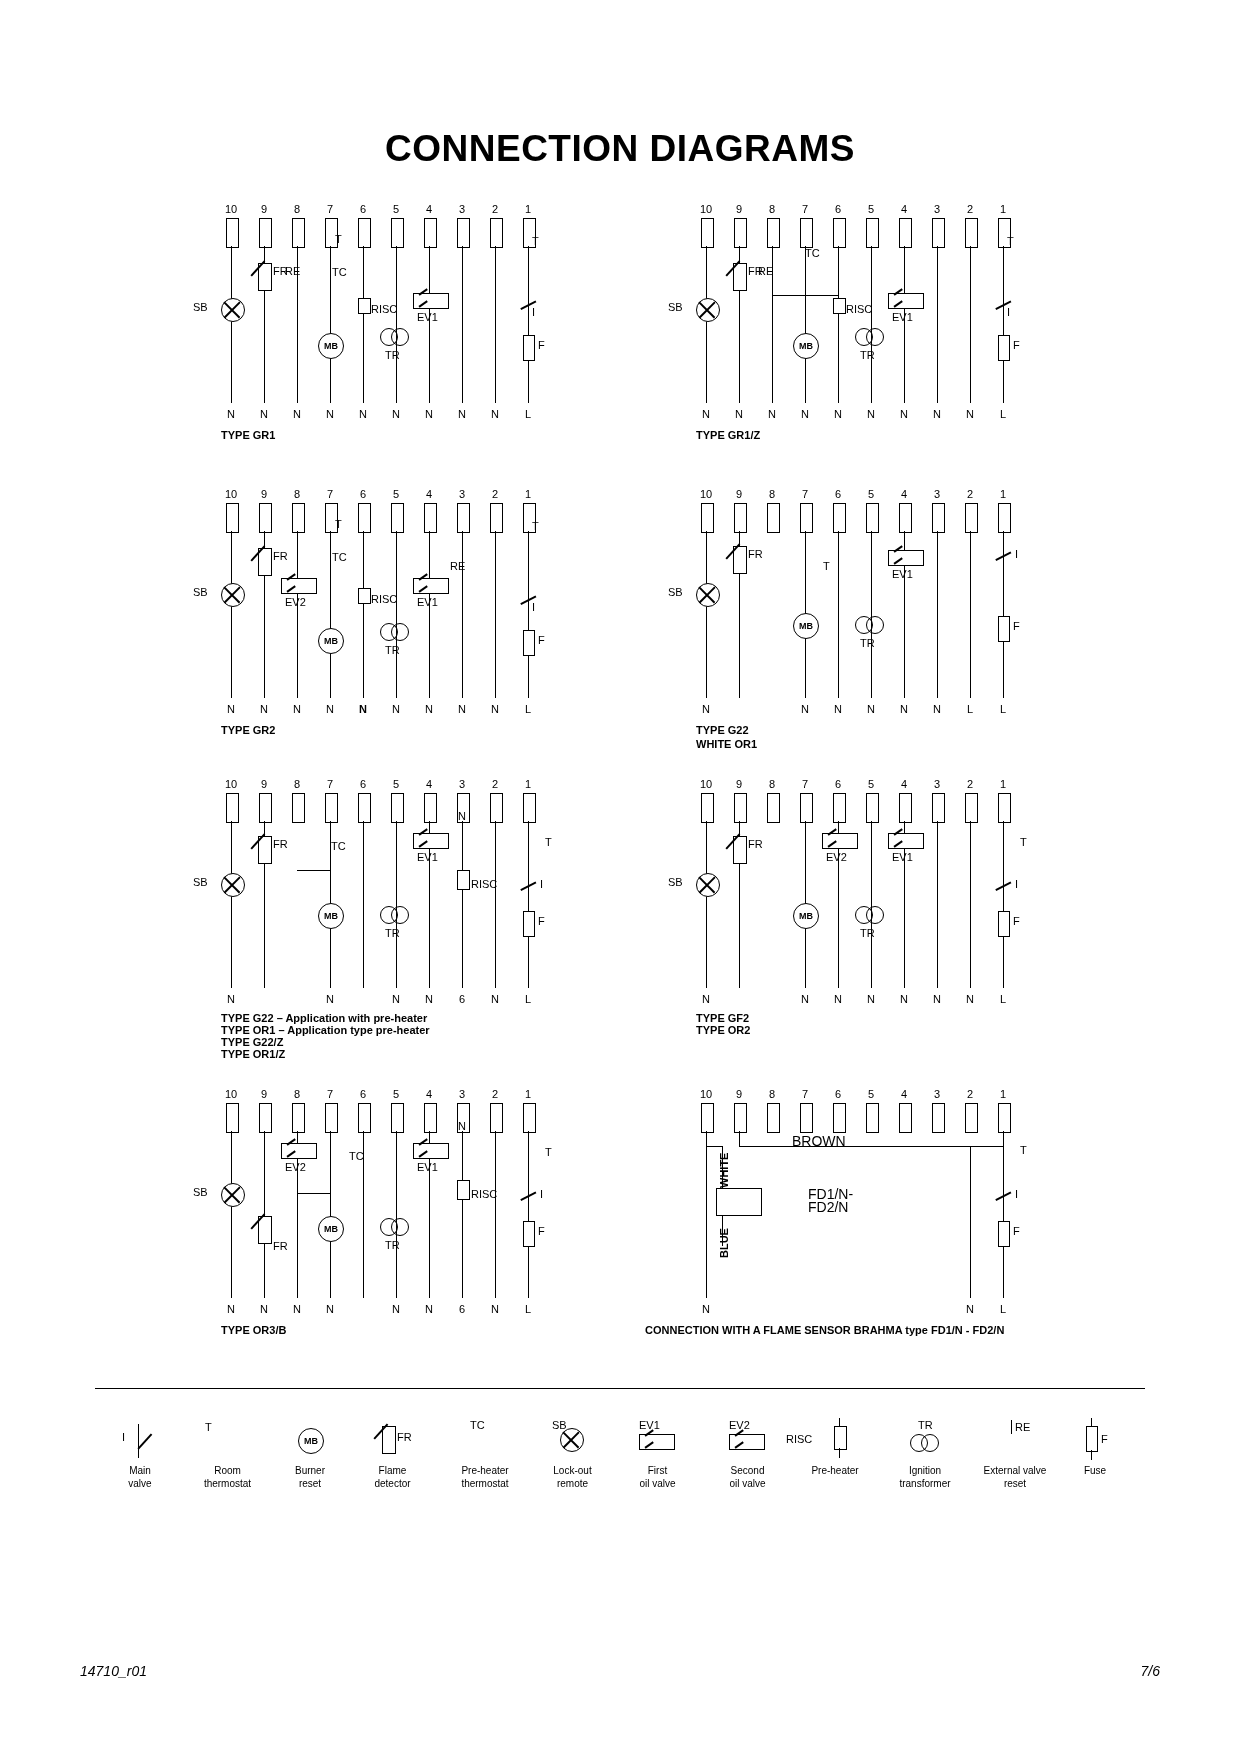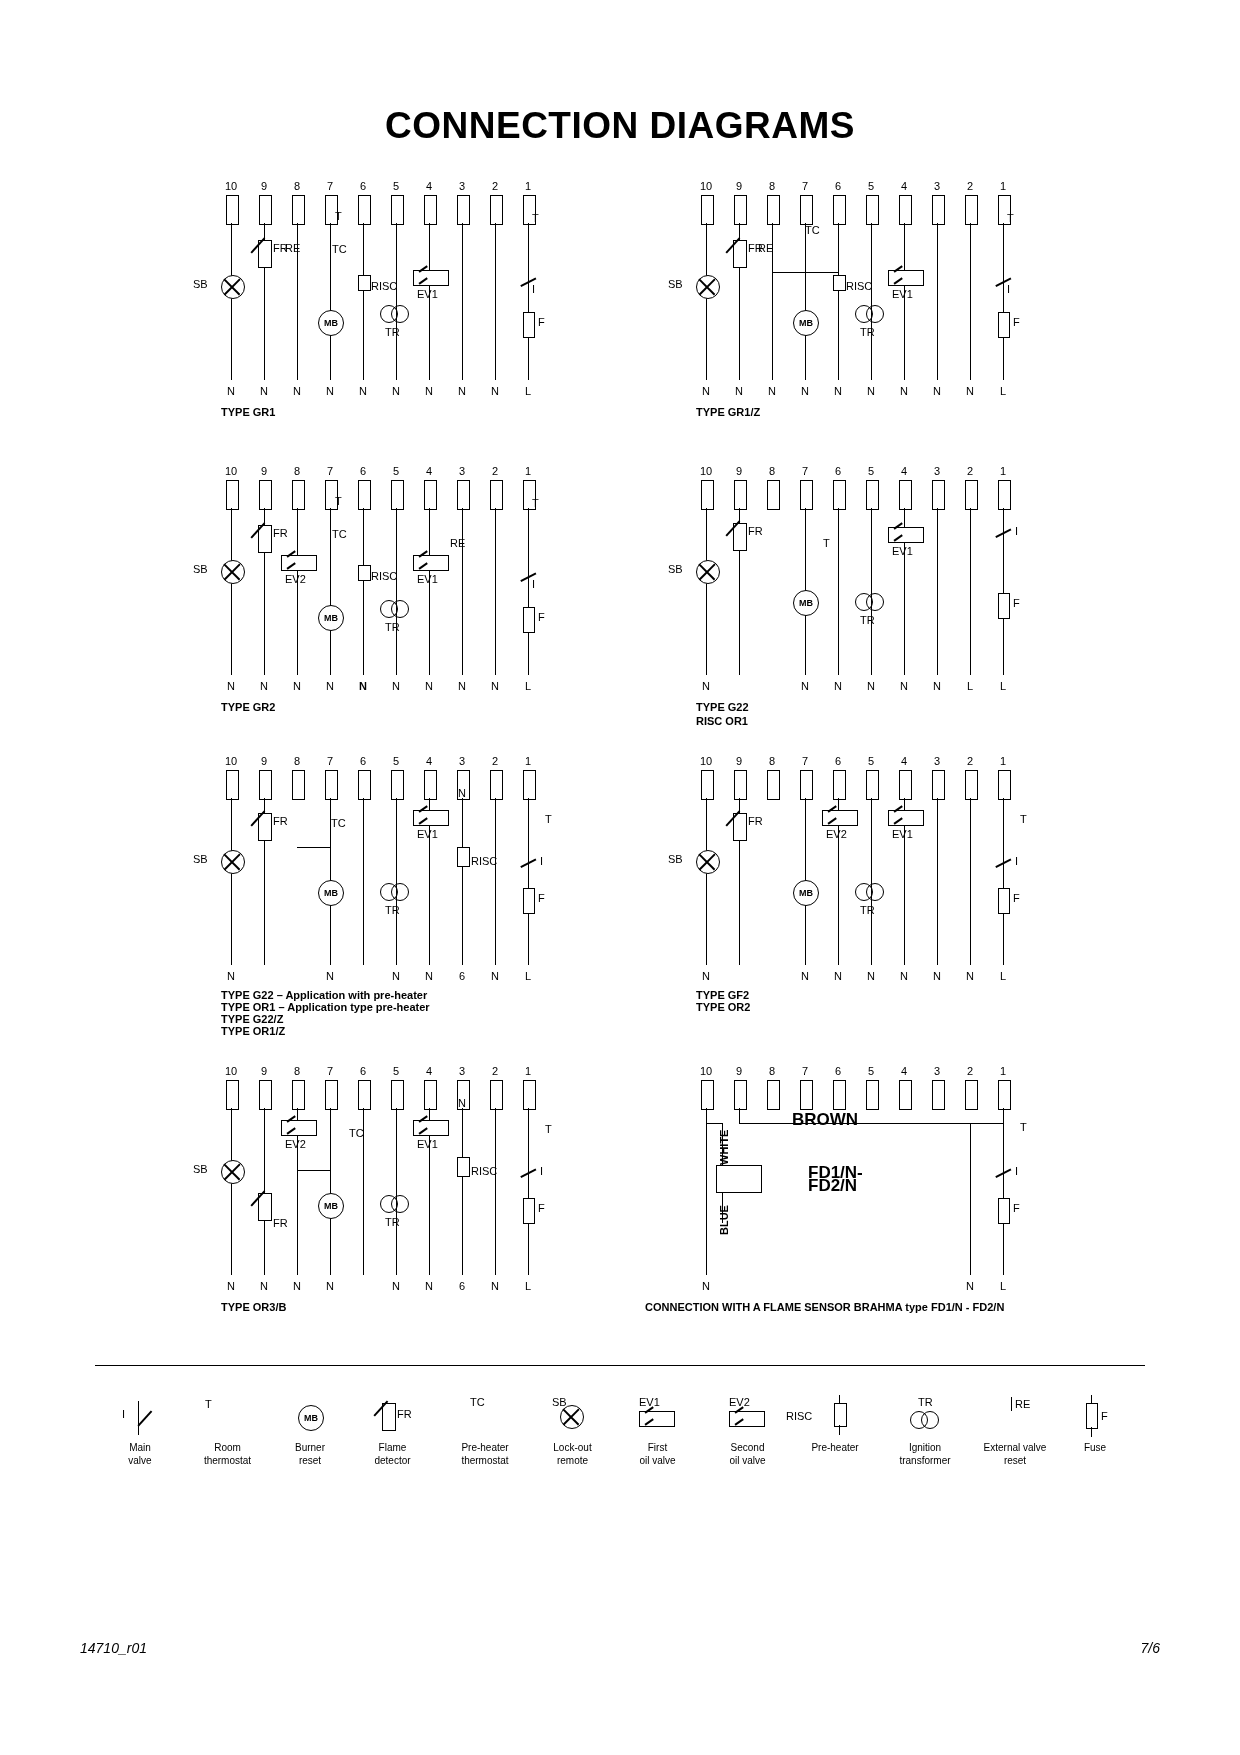--- a/index.html
+++ b/index.html
@@ -4,40 +4,40 @@
 <style>
   html,body{margin:0;padding:0;}
   body{
     width:1240px;height:1755px;
     background:#ffffff;
     font-family:"Liberation Sans", sans-serif;
     color:#000;
     position:relative;
     overflow:hidden;
   }
-  .page{position:absolute;inset:0;}
+  .page{position:absolute;inset:0;margin-top:23px;}
   .title{
     position:absolute;top:105px;left:0;width:100%;
     text-align:center;font-size:37px;font-weight:bold;letter-spacing:.5px;
   }
   
   .diagram{position:absolute;}
   .term{
     position:absolute;width:11px;height:28px;border:1.4px solid #000;background:#fff;
   }
   .term-num{
     position:absolute;font-size:11px;text-align:center;width:20px;
   }
   .vline{position:absolute;width:1.4px;background:#000;}
   .hline{position:absolute;height:1.4px;background:#000;}
   .dline{position:absolute;width:0;border-left:1.4px dashed #000;}
   .nlabel{position:absolute;font-size:11px;text-align:center;width:20px;}
   .cap{position:absolute;font-size:11px;font-weight:bold;line-height:1.35;}
   .lbl{position:absolute;font-size:11px;}
-  .lbl-b{position:absolute;font-size:17px;font-weight:bold;padding-left:44px;}
+  .lbl-b{position:absolute;font-size:14px;font-weight:normal;padding-left:44px;}
   .vlbl{position:absolute;font-size:11px;font-weight:bold;
         transform-origin:left top;transform:rotate(-90deg);white-space:nowrap;}
   
   .sb{position:absolute;width:22px;height:22px;border:1.5px solid #000;border-radius:50%;background:#fff;}
   .sb:before,.sb:after{content:"";position:absolute;left:-1px;top:9.5px;width:22px;height:1.5px;background:#000;}
   .sb:before{transform:rotate(45deg);}
   .sb:after{transform:rotate(-45deg);}
   .motor{position:absolute;width:24px;height:24px;border:1.5px solid #000;border-radius:50%;background:#fff;
          font-size:9px;line-height:24px;text-align:center;font-weight:bold;}
   .coil{position:absolute;width:34px;height:14px;border:1.5px solid #000;background:#fff;}
@@ -348,21 +348,21 @@
     <div class="lbl" style="left:313px;top:132px;">F</div>
     <div class="nlabel" style="left:-4px;top:215px;">N</div>
     <div class="nlabel" style="left:95px;top:215px;">N</div>
     <div class="nlabel" style="left:128px;top:215px;">N</div>
     <div class="nlabel" style="left:161px;top:215px;">N</div>
     <div class="nlabel" style="left:194px;top:215px;">N</div>
     <div class="nlabel" style="left:227px;top:215px;">N</div>
     <div class="nlabel" style="left:260px;top:215px;">L</div>
     <div class="nlabel" style="left:293px;top:215px;">L</div>
     <div class="cap" style="left:-4px;top:235px;">TYPE G22</div>
-    <div class="cap" style="left:-4px;top:249px;">RISC OR1</div>
+    <div class="cap" style="left:-4px;top:249px;">WHITE OR1</div>
   </div>
 
   <div class="diagram" style="left:225px;top:755px;width:340px;height:260px;">
     <div class="term-num" style="left:-4px;top:0;">10</div>
     <div class="term-num" style="left:29px;top:0;">9</div>
     <div class="term-num" style="left:62px;top:0;">8</div>
     <div class="term-num" style="left:95px;top:0;">7</div>
     <div class="term-num" style="left:128px;top:0;">6</div>
     <div class="term-num" style="left:161px;top:0;">5</div>
     <div class="term-num" style="left:194px;top:0;">4</div>

